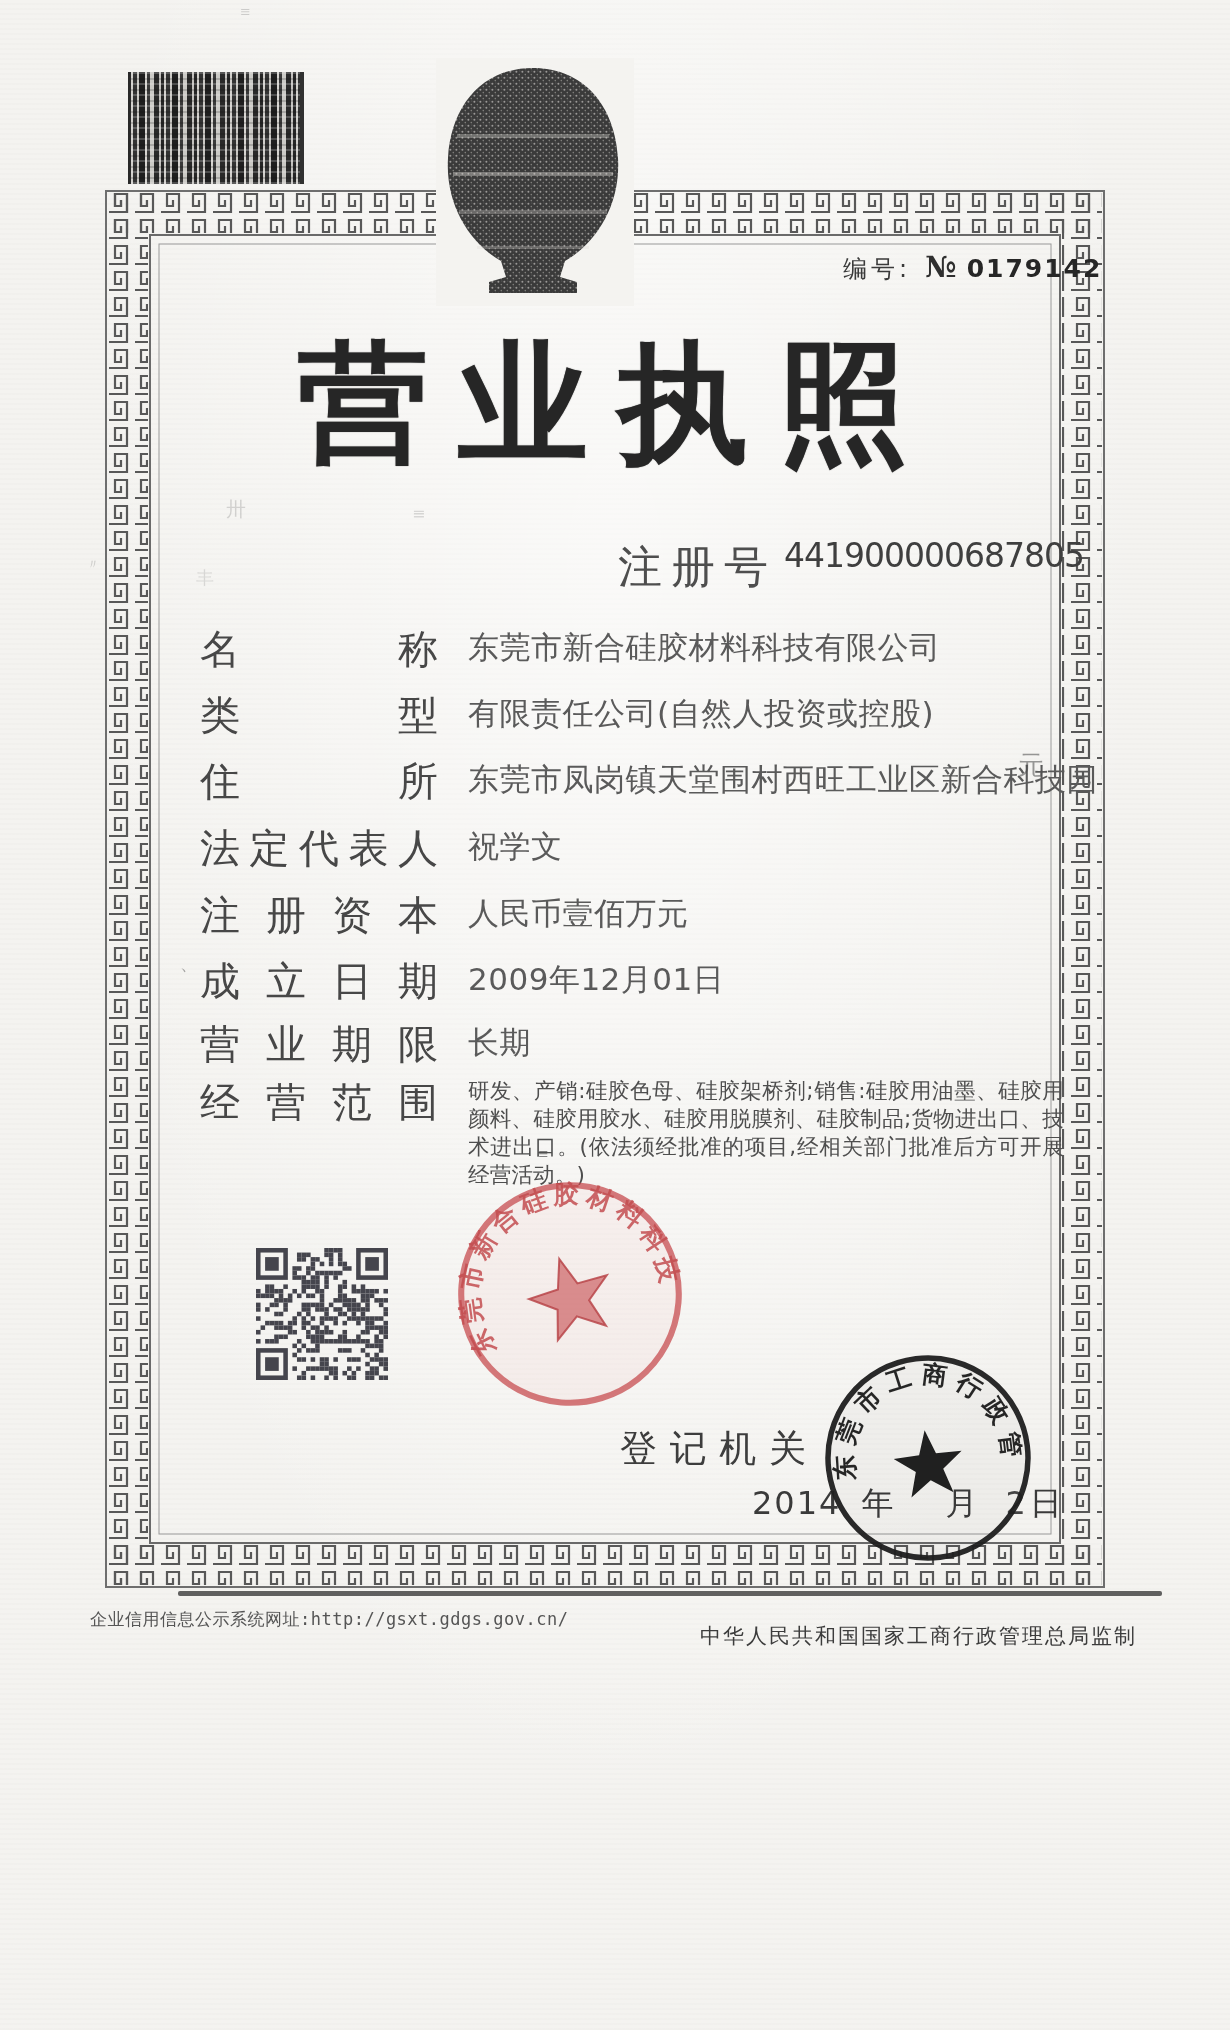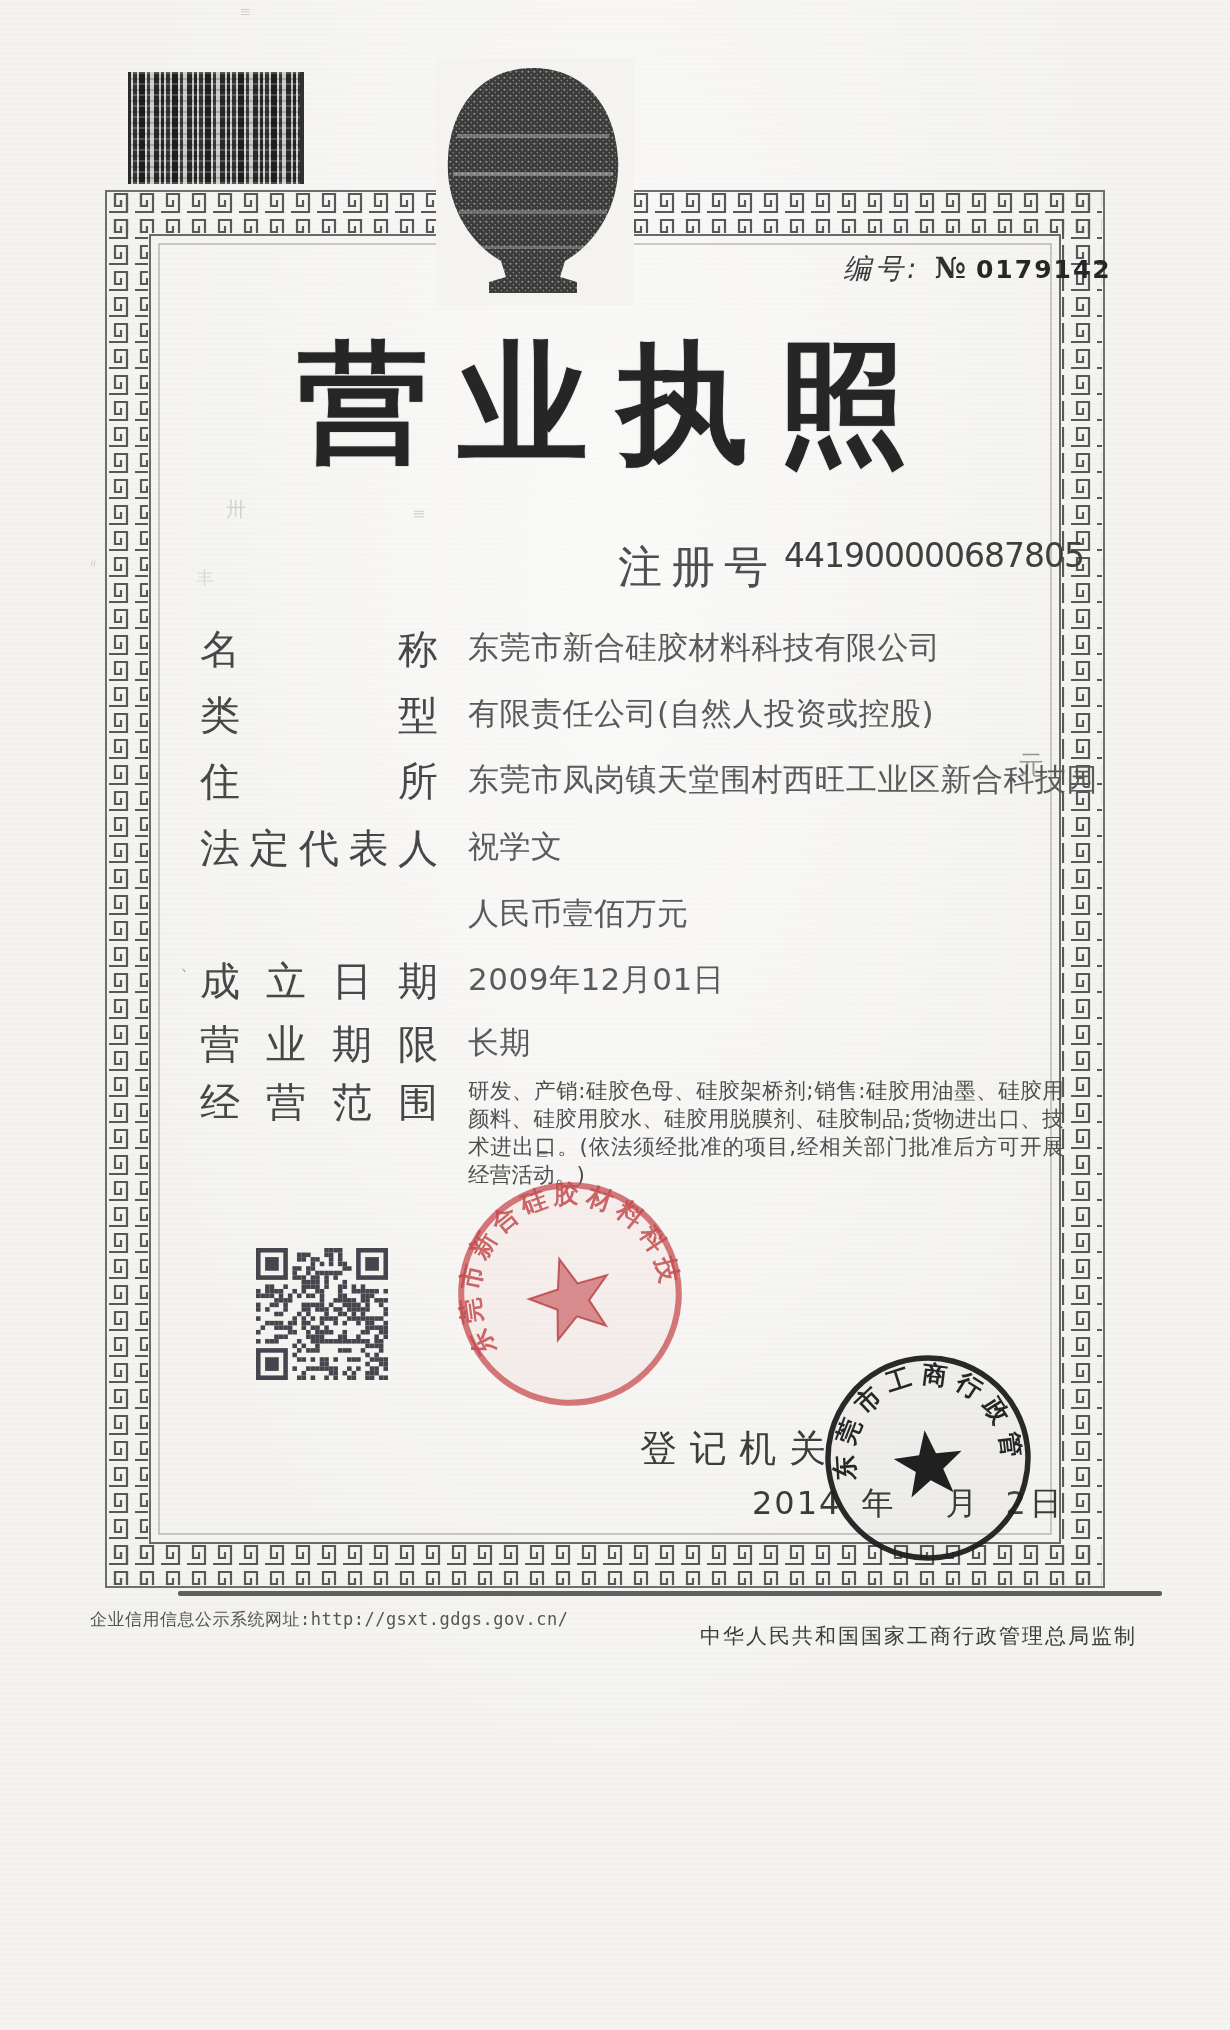--- a/index.html
+++ b/index.html
@@ -27,21 +27,21 @@
         #171717 11px 17px, #dddbd7 17px 19px, #333 19px 22px, #d2d0cc 22px 26px,
         #222 26px 31px, #c9c7c3 31px 33px);
     box-shadow:inset 3px 0 0 #222, inset -4px 0 0 #2a2a2a;
     filter:contrast(.92);
   }
   
   .emblem-backdrop{left:436px;top:58px;width:198px;height:248px;background:#f4f3f0;z-index:3;}
   .emblem{left:443px;top:64px;width:180px;height:240px;z-index:4;}
   
   .serial{left:843px;top:250px;color:#2f2f2f;white-space:nowrap;z-index:4;}
-  .serial .lbl{font-size:28px;letter-spacing:4px;color:#3a3a3a;font-style:italic;}
+  .serial .lbl{font-size:24px;letter-spacing:4px;color:#3a3a3a;}
   .serial .nomark{font-family:"DejaVu Serif","Liberation Serif",serif;font-weight:bold;font-size:29px;margin:0 10px 0 14px;}
   .serial .num{font-size:25px;font-weight:700;letter-spacing:2px;color:#262626;}
   
   .frame{left:105px;top:190px;width:1000px;height:1398px;z-index:1;}
   
   .title{
     left:298px;top:338px;font-size:130px;font-weight:900;color:#262626;
     letter-spacing:30px;white-space:nowrap;line-height:1;z-index:2;
     text-shadow:0 0 1px rgba(60,60,60,.8);
   }
@@ -53,21 +53,21 @@
   .row{left:200px;width:950px;height:54px;z-index:2;}
   .flabel{position:absolute;left:0;top:9px;width:238px;font-size:40px;font-weight:400;color:#474747;text-align:justify;text-align-last:justify;line-height:1.1;}
   .fvalue{position:absolute;left:268px;top:9px;font-size:31px;color:#5a5a5a;white-space:nowrap;letter-spacing:.5px;}
   .scope-label{left:200px;top:1075px;width:238px;font-size:40px;font-weight:500;color:#474747;text-align:justify;text-align-last:justify;z-index:2;}
   .scope-text{left:468px;top:1077px;width:596px;font-size:21.5px;line-height:1.3;color:#4e4e4e;text-align:justify;z-index:2;letter-spacing:.2px;}
   
   .qr{left:256px;top:1248px;width:132px;height:132px;z-index:2;}
   
   .red-seal{left:448px;top:1172px;width:244px;height:244px;transform:rotate(-17deg);z-index:5;opacity:.92;}
   
-  .registrar{left:640px;top:1424px;width:186px;font-size:37px;font-weight:500;color:#3d3d3d;text-align:justify;text-align-last:justify;z-index:2;}
+  .registrar{left:620px;top:1424px;width:186px;font-size:37px;font-weight:500;color:#3d3d3d;text-align:justify;text-align-last:justify;z-index:2;}
   
   .issue-date{left:752px;top:1482px;font-size:32px;color:#3a3a3a;white-space:nowrap;z-index:2;font-weight:500;}
   .issue-date .y{margin-right:20px;letter-spacing:2px;}
   .issue-date .yu{margin-right:52px;}
   .issue-date .mu{margin-right:28px;}
   .issue-date .d{margin-right:4px;color:#454545;}
   
   .black-seal{left:820px;top:1350px;width:216px;height:216px;transform:rotate(-7deg);z-index:6;opacity:.95;}
   
   .smear{left:178px;top:1591px;width:984px;height:5px;background:#3b3b3b;opacity:.8;border-radius:2px;z-index:2;}
@@ -135,20 +135,21 @@
   </div>
   <div class="abs row" style="top:750px">
     <div class="flabel">住所</div>
     <div class="fvalue">东莞市凤岗镇天堂围村西旺工业区新合科技园</div>
   </div>
   <div class="abs row" style="top:817px">
     <div class="flabel">法定代表人</div>
     <div class="fvalue">祝学文</div>
   </div>
   <div class="abs row" style="top:884px">
+    <div class="flabel">注册资本</div>
     <div class="fvalue">人民币壹佰万元</div>
   </div>
   <div class="abs row" style="top:950px">
     <div class="flabel">成立日期</div>
     <div class="fvalue">2009年12月01日</div>
   </div>
   <div class="abs row" style="top:1013px">
     <div class="flabel">营业期限</div>
     <div class="fvalue">长期</div>
   </div>

